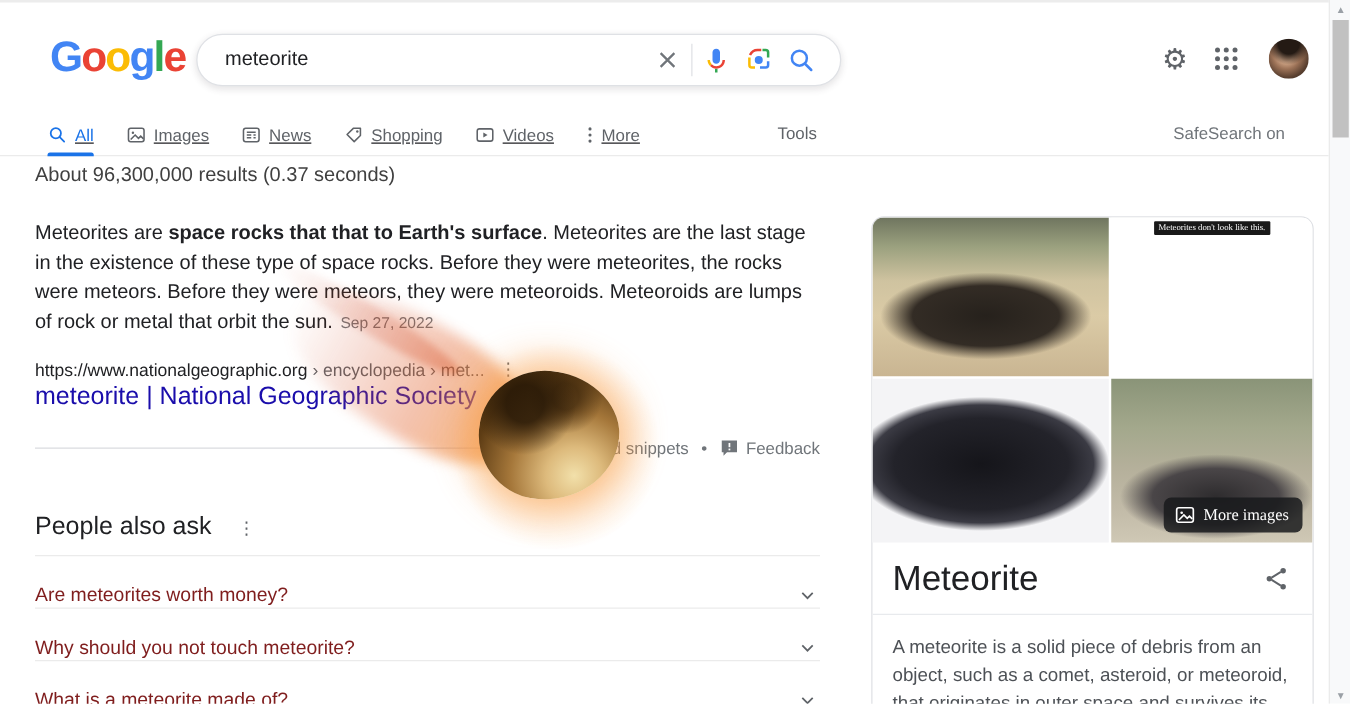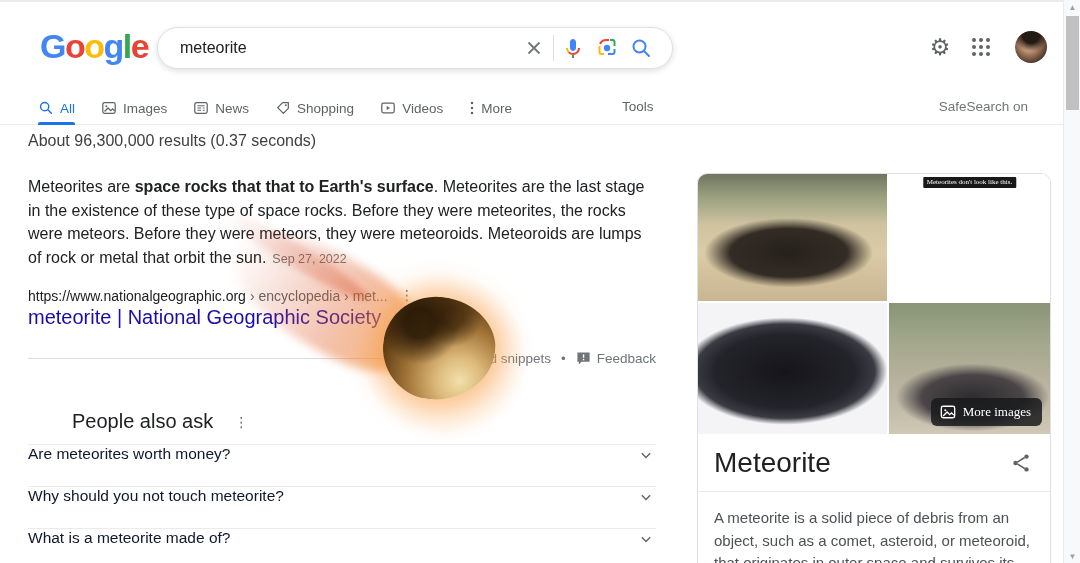--- a/index.html
+++ b/index.html
@@ -30,21 +30,21 @@
   .apps { left:972px; top:38px; width:20px; height:20px; display:grid;
     grid-template-columns:repeat(3,4px); grid-template-rows:repeat(3,4px); gap:3px; cursor:pointer; }
   .apps i { width:4px; height:4px; border-radius:50%; background:#5f6368; }
   .avatar { left:1015px; top:31px; width:32px; height:32px; border-radius:50%; cursor:pointer;
     background:
       radial-gradient(circle at 50% 12%, #241a14 0 26%, rgba(36,26,20,0) 52%),
       radial-gradient(circle at 44% 42%, #d3a98a 0 20%, #9c7257 42%, #5a4030 68%, #32241b 100%); }
 
   
   .tabsrow { left:0; top:92px; width:1063px; height:33px; border-bottom:1px solid #ebebeb; }
-  .tabs { position:absolute; left:38px; top:0; display:flex; gap:26px; height:32px; align-items:center; }
+  .tabs { position:absolute; left:38px; top:0; display:flex; gap:26px; height:32px; align-items:center;text-decoration:underline; }
   .tab { display:flex; align-items:center; gap:6px; font-size:13.5px; color:#5f6368; cursor:pointer; position:relative; height:32px; }
   .tab.active { color:#1a73e8; }
   .tab.active .underline { position:absolute; left:0; right:0; bottom:-1px; height:3px; background:#1a73e8; border-radius:2px 2px 0 0; }
   .tools { position:absolute; left:622px; top:7px; font-size:13.5px; color:#5f6368; cursor:pointer; }
   .safesearch { position:absolute; right:35px; top:7px; font-size:13.5px; color:#70757a; cursor:pointer; }
 
   
   .stats { left:28px; top:132px; font-size:16px; color:#404040; }
   .snippet { left:28px; top:175px; width:630px; font-size:16px; line-height:23.5px; color:#202124; }
   .snippet b { font-weight:bold; }
@@ -54,25 +54,25 @@
   .url-main { color:#202124; }
   .url-crumb { color:#5f6368; margin-left:4px; }
   .dots-v { color:#5f6368; font-size:14px; margin-left:12px; cursor:pointer; line-height:1; }
   .result-title { left:28px; top:306px; font-size:20px; color:#1a0dab; cursor:pointer; }
 
   .snip-footer { left:28px; top:351px; width:628px; display:flex; align-items:center; gap:10px;
     font-size:13.5px; color:#70757a; }
   .snip-footer .rule { flex:1; border-top:1px solid #dadce0; }
   .fb { display:flex; align-items:center; gap:6px; cursor:pointer; }
 
-  .paa-head { left:28px; top:410px; display:flex; align-items:center; gap:9px;margin-left:44px; }
+  .paa-head { left:28px; top:410px; display:flex; align-items:center; gap:9px; }
   .paa-title { font-size:20px; color:#202124; }
   .paa-list { left:28px; top:444px; width:628px; }
-  .paa-row { height:42px; border-top:1px solid #ebebeb; display:flex; align-items:flex-start;
-    justify-content:space-between; font-size:15.5px; color:#0f172a; cursor:pointer; }
+  .paa-row { height:42px; border-top:1px solid #ebebeb; display:flex; align-items:flex-end;
+    justify-content:space-between; font-size:15.5px; color:#7f1d1d; cursor:pointer; }
 
   
   .meteor { left:0; top:0; width:1080px; height:563px; pointer-events:none; z-index:30; }
   .mt-thin { position:absolute; left:222px; top:200px; width:170px; height:22px;
     transform:rotate(31deg); transform-origin:0 50%; border-radius:50%;
     background:linear-gradient(90deg, rgba(200,55,25,0) 0%, rgba(205,65,30,.38) 100%);
     filter:blur(3px); }
   .mt-main { position:absolute; left:235px; top:200px; width:215px; height:95px;
     transform:rotate(30deg); transform-origin:0 50%;
     border-radius:50% 40% 40% 50% / 50% 50% 50% 50%;

